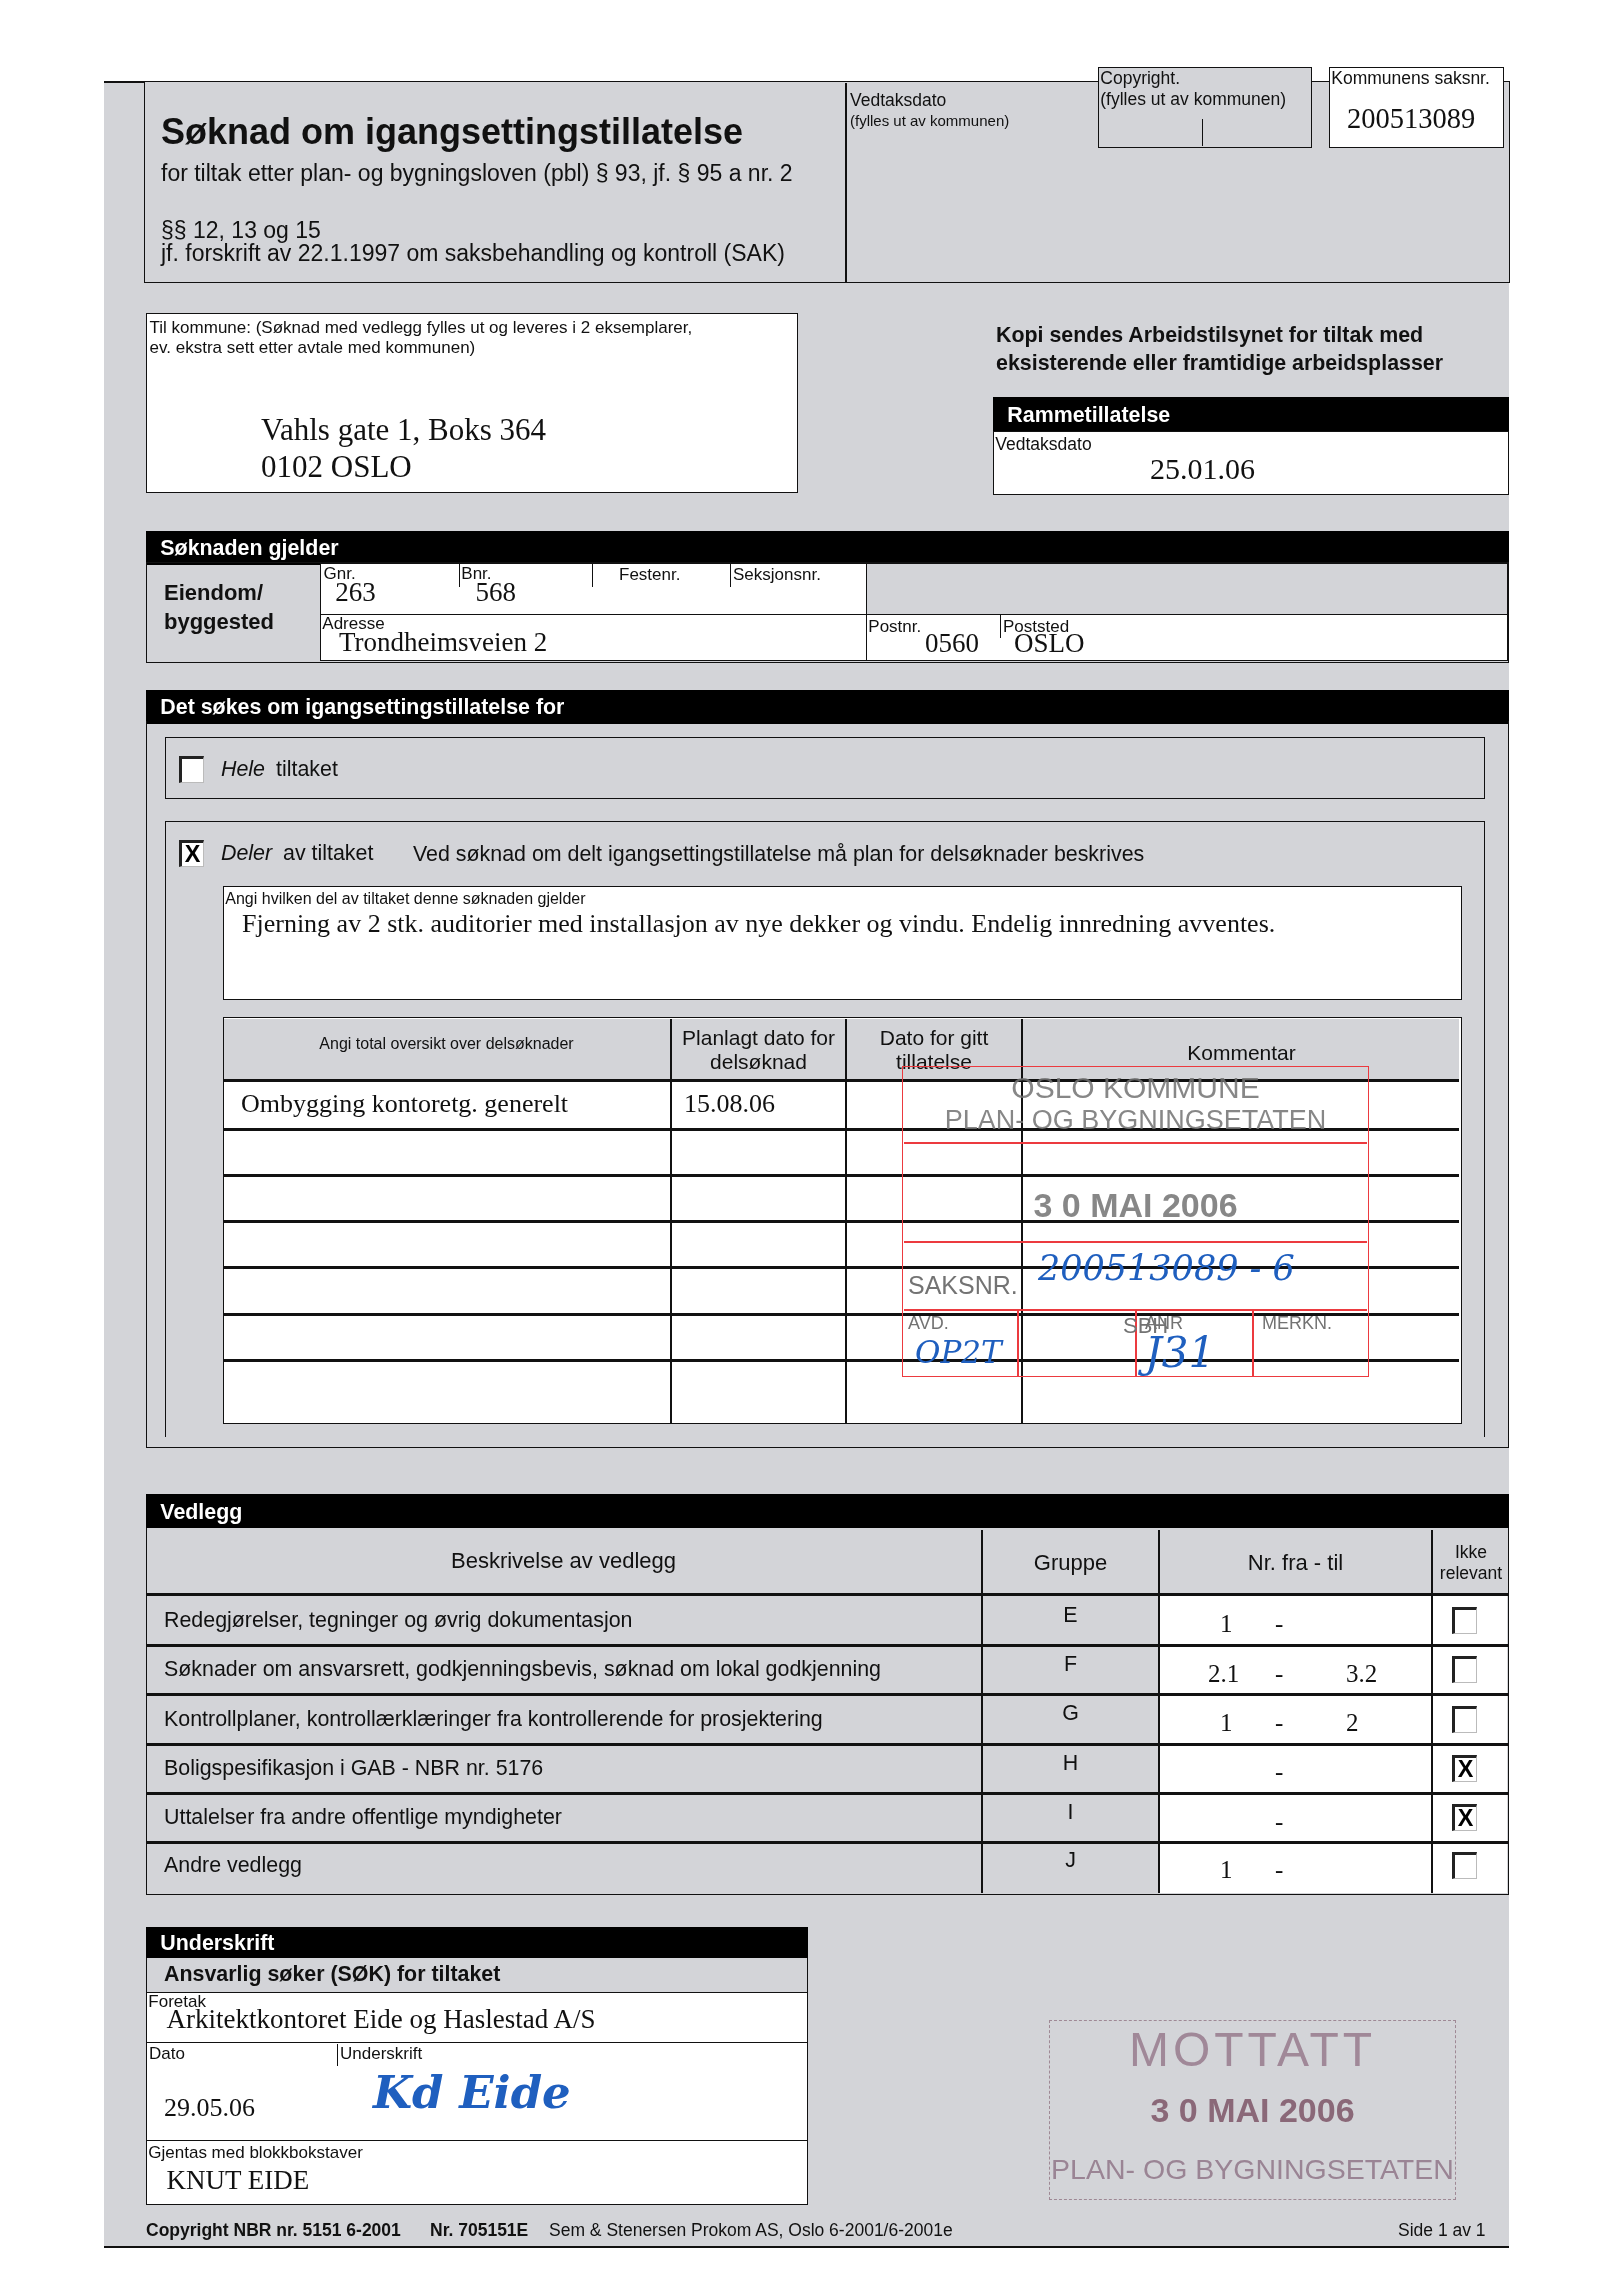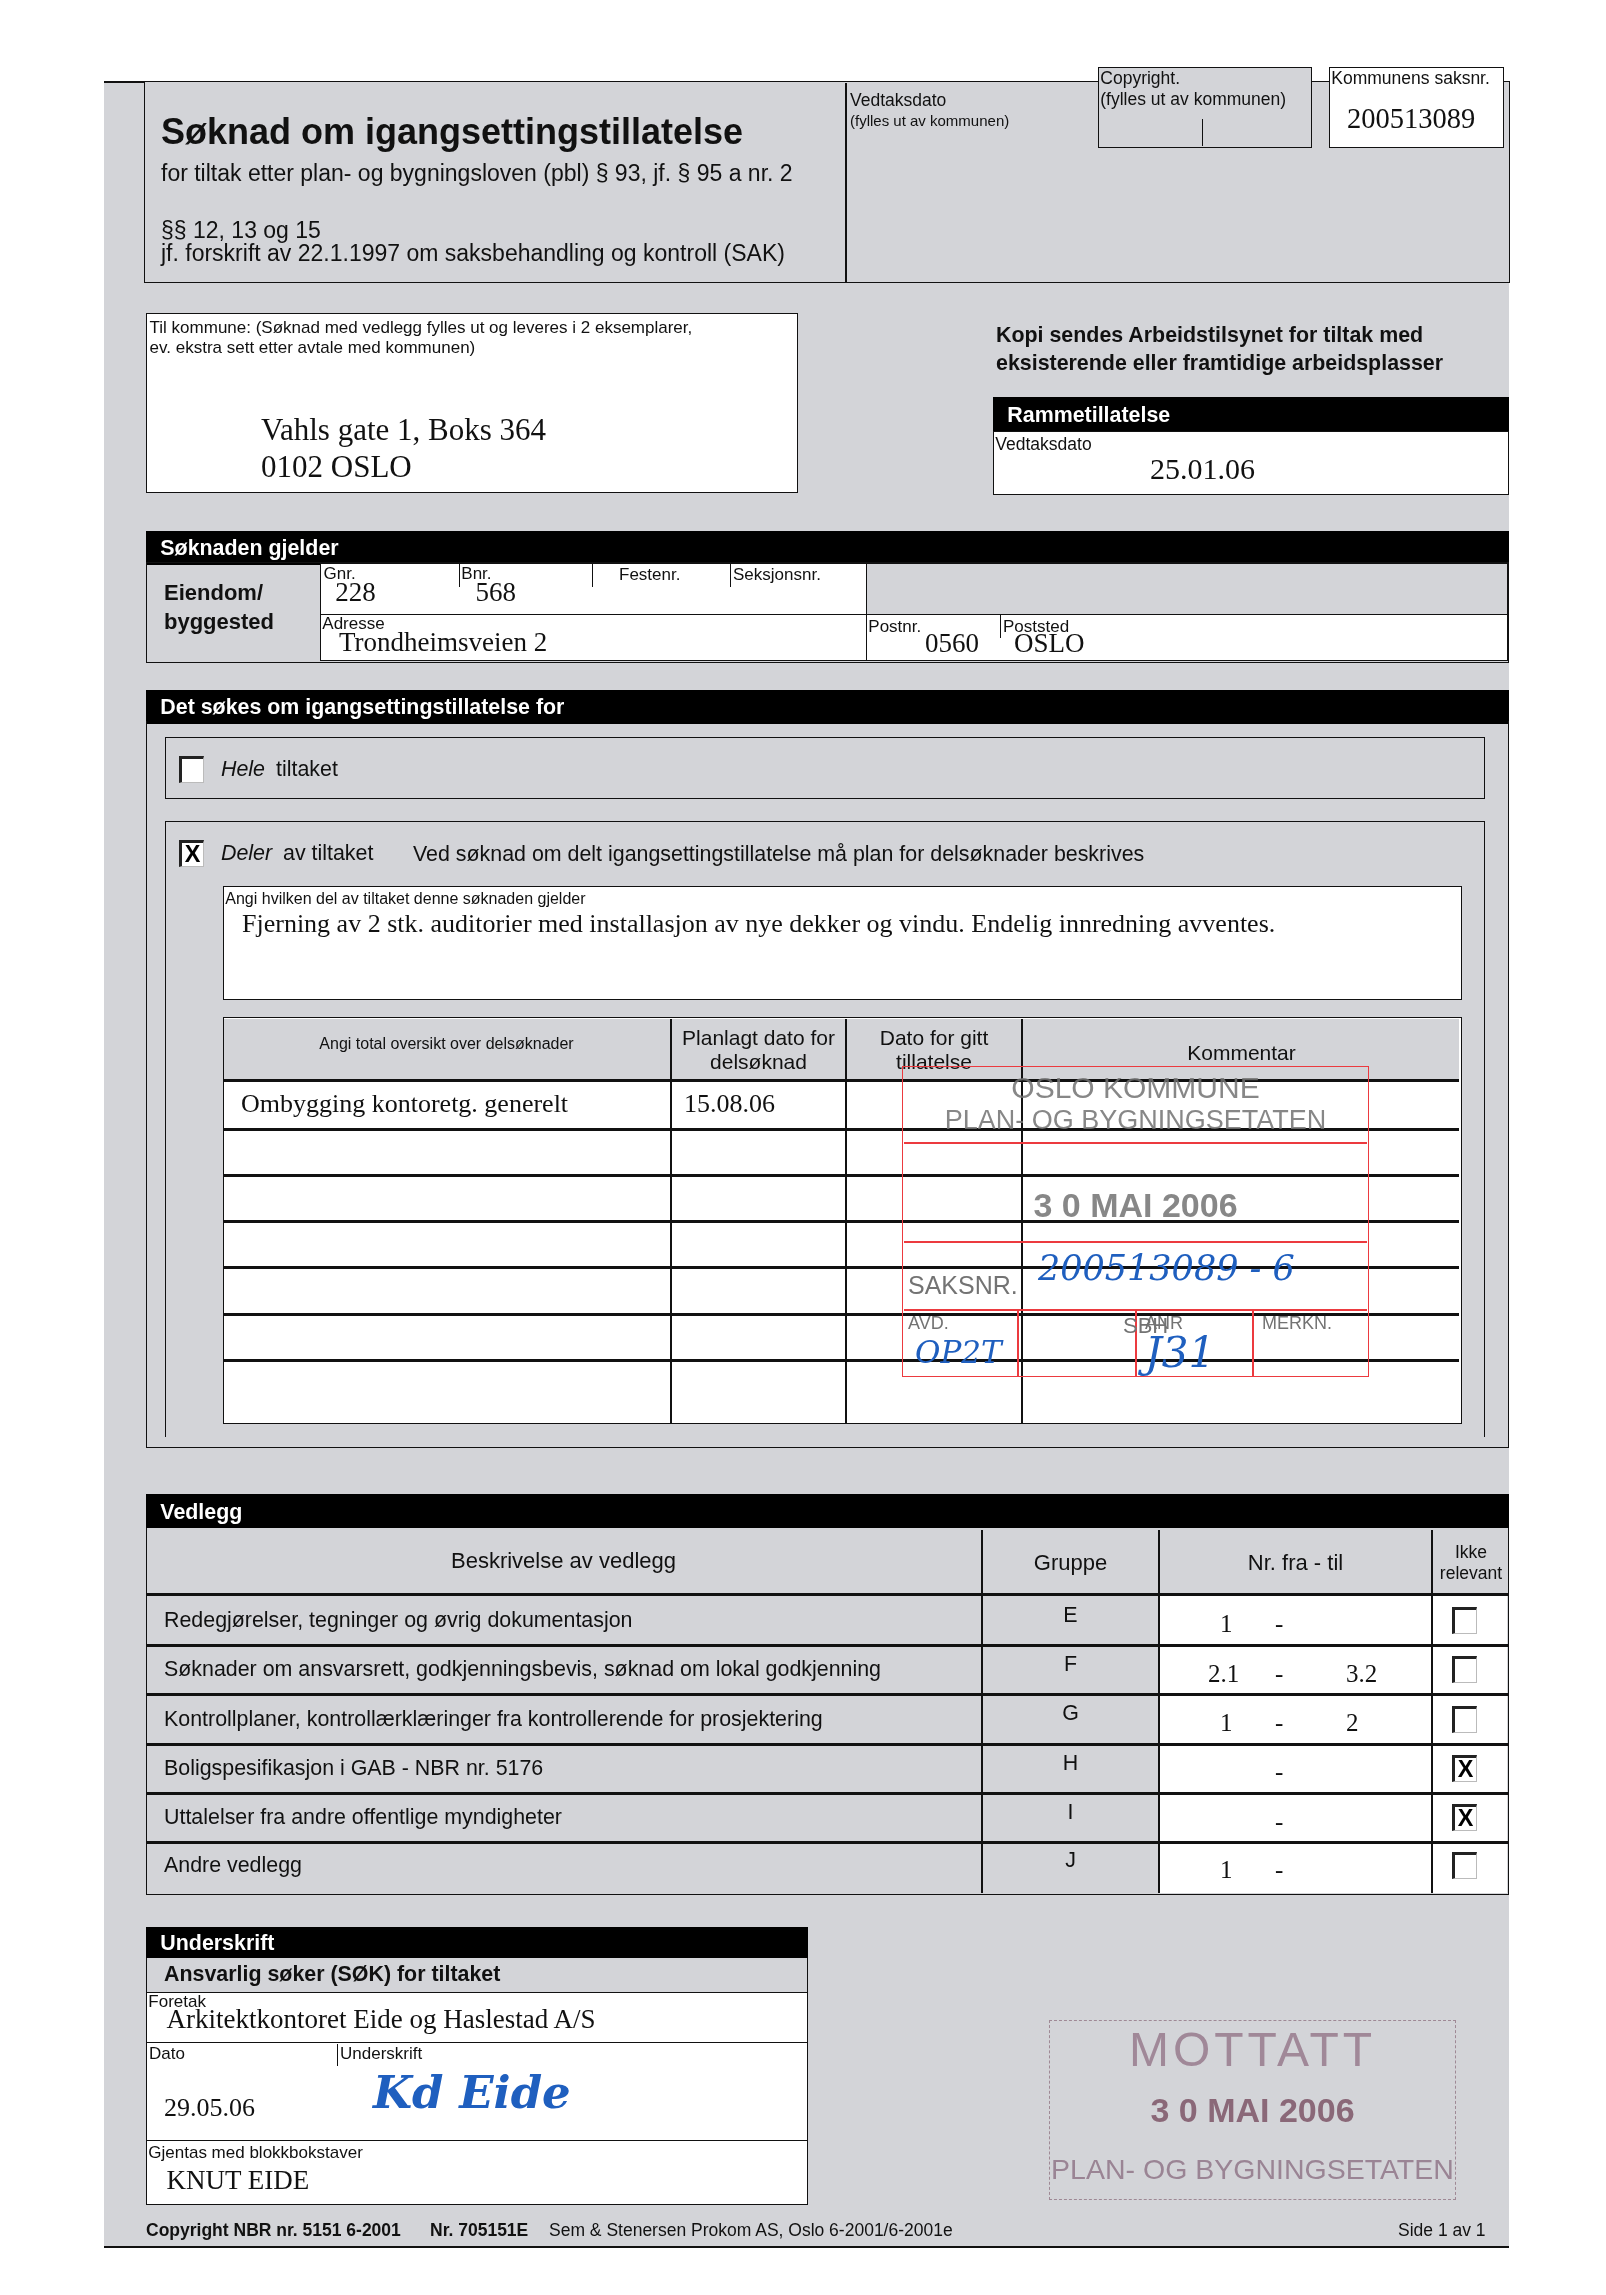--- a/index.html
+++ b/index.html
@@ -62,21 +62,21 @@
   <div class="lbl serif" style="left:156px; top:19.5px; font-size:30px;">25.01.06</div>
 </div>
 
 <div class="bar" style="left:146px; top:531px; width:1363px; height:34px;">Søknaden gjelder</div>
 <div class="lbl" style="left:164px; top:581px; font-size:22px; font-weight:bold;">Eiendom/</div>
 <div class="lbl" style="left:164px; top:610px; font-size:22px; font-weight:bold;">byggested</div>
 <div class="box white" style="left:320px; top:563px; width:548px; height:53px;"></div>
 <div class="box gray" style="left:866px; top:563px; width:642px; height:53px;"></div>
 <div class="tcell" style="left:321px; top:564px; width:136px; height:51px; border:none; background:transparent;">
   <div class="lbl" style="left:2.6px; top:1.3px; font-size:17px;">Gnr.</div>
-  <div class="lbl serif" style="left:14.3px; top:14.3px; font-size:27px;">228</div>
+  <div class="lbl serif" style="left:14.3px; top:14.3px; font-size:27px;">263</div>
 </div>
 <div class="vline" style="left:459px; top:564px; height:23.4px; width:1.3px;"></div>
 <div class="tcell" style="left:460px; top:564px; width:130px; height:51px; border:none; background:transparent;">
   <div class="lbl" style="left:1.3px; top:1.3px; font-size:17px;">Bnr.</div>
   <div class="lbl serif" style="left:15.6px; top:14.3px; font-size:27px;">568</div>
 </div>
 <div class="vline" style="left:592px; top:564px; height:23.4px; width:1.3px;"></div>
 <div class="lbl" style="left:619px; top:566px; font-size:17px;">Festenr.</div>
 <div class="vline" style="left:730px; top:564px; height:23.4px; width:1.3px;"></div>
 <div class="lbl" style="left:733px; top:566px; font-size:17px;">Seksjonsnr.</div>

